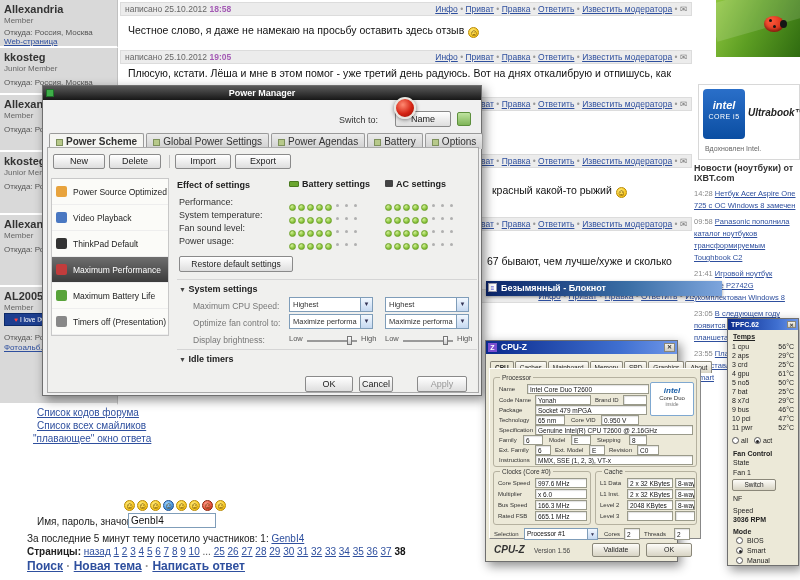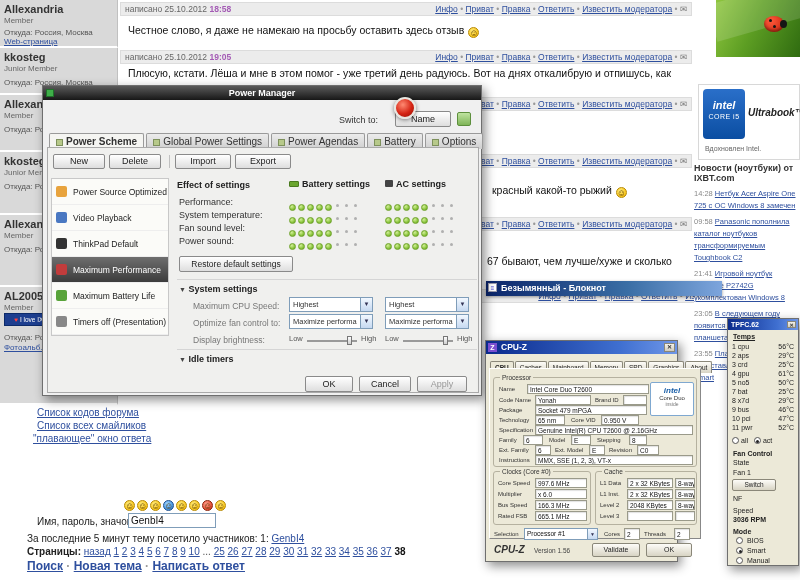--- a/index.html
+++ b/index.html
@@ -249,21 +249,21 @@
           <span class="efflabel">System temperature:</span>
           <span class="meter" style="left: 112px;"><span class="dot"></span><span class="dot"></span><span class="dot"></span><span class="dot"></span><span class="dot"></span><span class="dot-off"></span><span class="dot-off"></span><span class="dot-off"></span></span>
           <span class="meter" style="left: 208px;"><span class="dot"></span><span class="dot"></span><span class="dot"></span><span class="dot"></span><span class="dot"></span><span class="dot-off"></span><span class="dot-off"></span><span class="dot-off"></span></span>
         </div>
         <div class="effrow">
           <span class="efflabel">Fan sound level:</span>
           <span class="meter" style="left: 112px;"><span class="dot"></span><span class="dot"></span><span class="dot"></span><span class="dot"></span><span class="dot"></span><span class="dot-off"></span><span class="dot-off"></span><span class="dot-off"></span></span>
           <span class="meter" style="left: 208px;"><span class="dot"></span><span class="dot"></span><span class="dot"></span><span class="dot"></span><span class="dot"></span><span class="dot-off"></span><span class="dot-off"></span><span class="dot-off"></span></span>
         </div>
         <div class="effrow">
-          <span class="efflabel">Power sound:</span>
+          <span class="efflabel">Power usage:</span>
           <span class="meter" style="left: 112px;"><span class="dot"></span><span class="dot"></span><span class="dot"></span><span class="dot"></span><span class="dot"></span><span class="dot-off"></span><span class="dot-off"></span><span class="dot-off"></span></span>
           <span class="meter" style="left: 208px;"><span class="dot"></span><span class="dot"></span><span class="dot"></span><span class="dot"></span><span class="dot"></span><span class="dot-off"></span><span class="dot-off"></span><span class="dot-off"></span></span>
         </div>
       </div>
 
     <div class="btn" style="left:136px;top:170px;width:114px;height:16px;line-height:14px;font-size:8.5px;">Restore default settings</div>
     <div class="divline" style="left:134px;top:193px;width:300px;"></div>
     <div class="sect" style="left:136px;top:198px;"><span class="chev">▼</span> <span>System settings</span></div>
 
     <div class="graylbl" style="left:150px;top:215px;">Maximum CPU Speed:</div>
@@ -281,21 +281,21 @@
     <div class="minor" style="left:318px;top:248px;">High</div>
     <div class="minor" style="left:342px;top:248px;">Low</div>
     <div class="slider-track" style="left:360px;top:254px;width:50px;"></div>
     <div class="slider-thumb" style="left:400px;top:250px;"></div>
     <div class="minor" style="left:414px;top:248px;">High</div>
 
     <div class="divline" style="left:134px;top:263px;width:300px;"></div>
     <div class="sect" style="left:136px;top:268px;"><span class="chev">▼</span> <span>Idle timers</span></div>
 
     <div class="btn" style="left:262px;top:290px;width:48px;height:16px;line-height:14px;">OK</div>
-    <div class="btn" style="left:316px;top:290px;width:52px;height:16px;line-height:14px;">Cancel</div>
+    <div class="btn" style="left:316px;top:290px;width:34px;height:16px;line-height:14px;">Cancel</div>
     <div class="btn" style="left:374px;top:290px;width:50px;height:16px;line-height:14px;color:#999;">Apply</div>
   </div>
 
   <div class="abs" style="left:394px;top:97px;width:22px;height:22px;z-index:30;border-radius:50%;background:radial-gradient(circle at 38% 32%,#ff8a72,#d42313 55%,#8f0f05);border:2px solid #e8e6e0;box-shadow:0 1px 4px rgba(0,0,0,.5);"></div>
 
   <div class="win" id="cpuz" style="left:485px;top:340px;width:193px;height:222px;z-index:25;">
     <div class="tbar-blue">
       <span style="position:absolute;left:2px;top:2px;width:9px;height:9px;background:#7a4fd0;color:#fff;font-size:7px;line-height:9px;text-align:center;">Z</span>
       <span>CPU-Z</span>
       <span class="xclose">✕</span>

